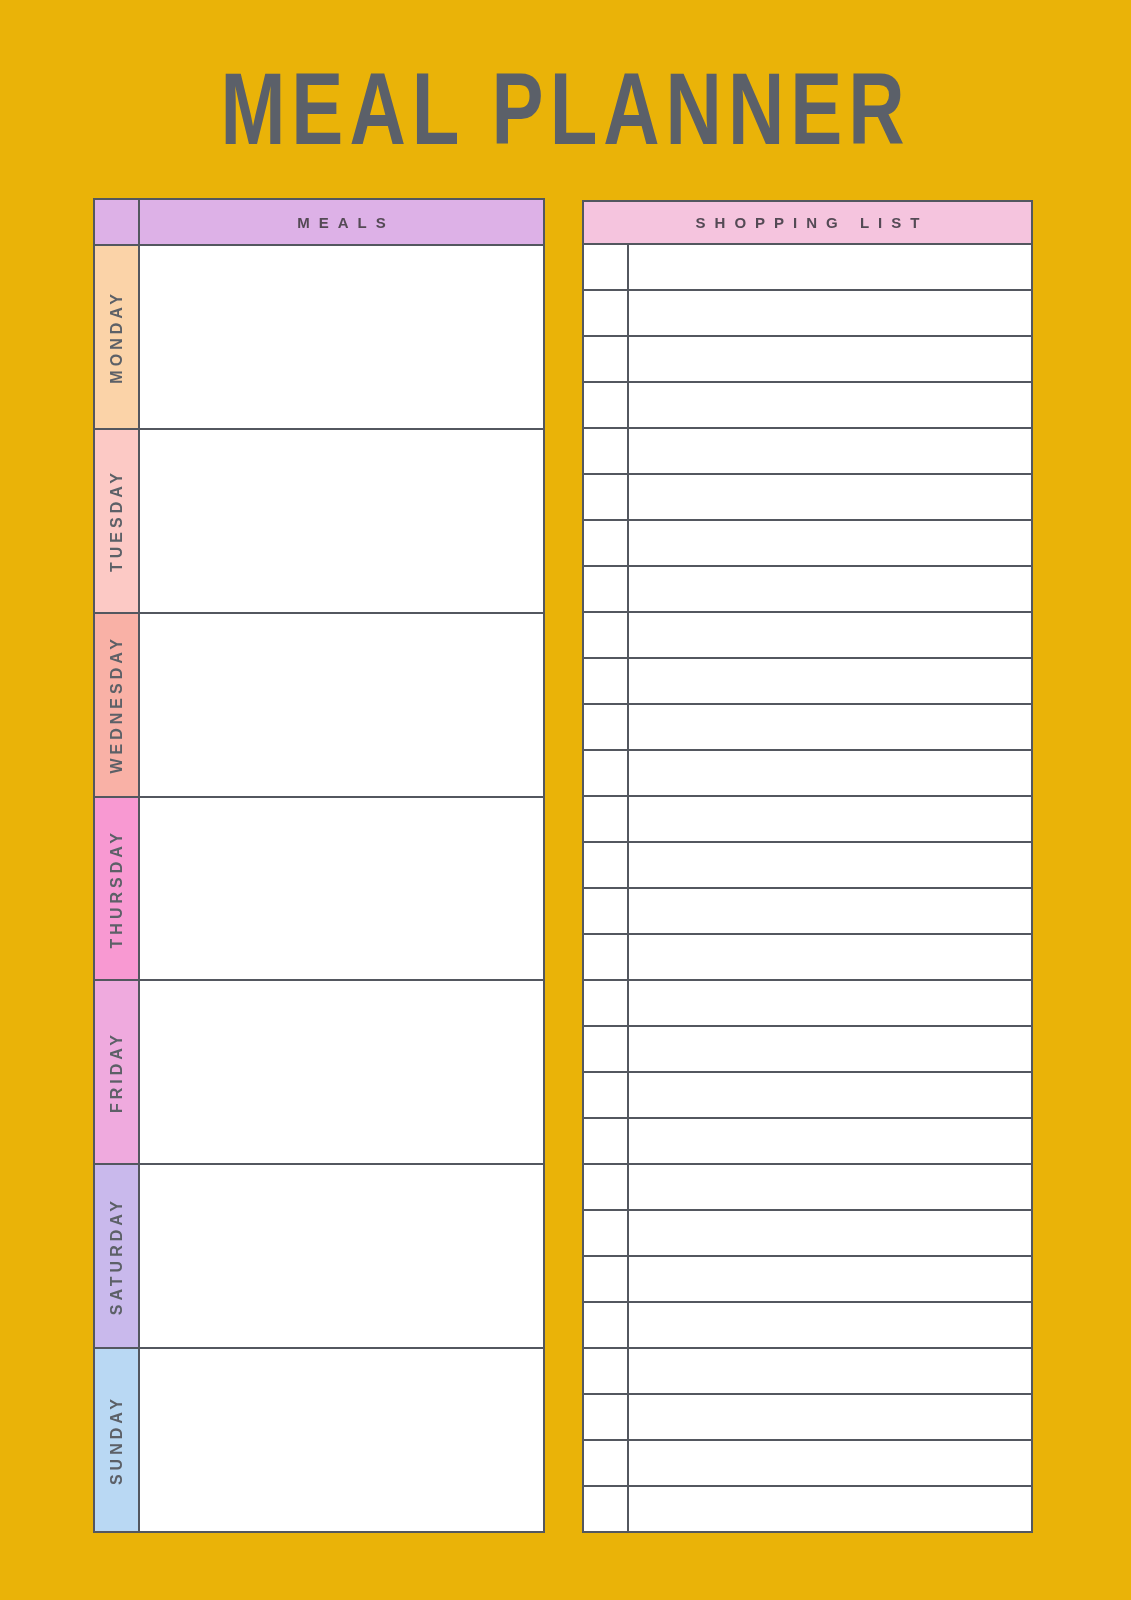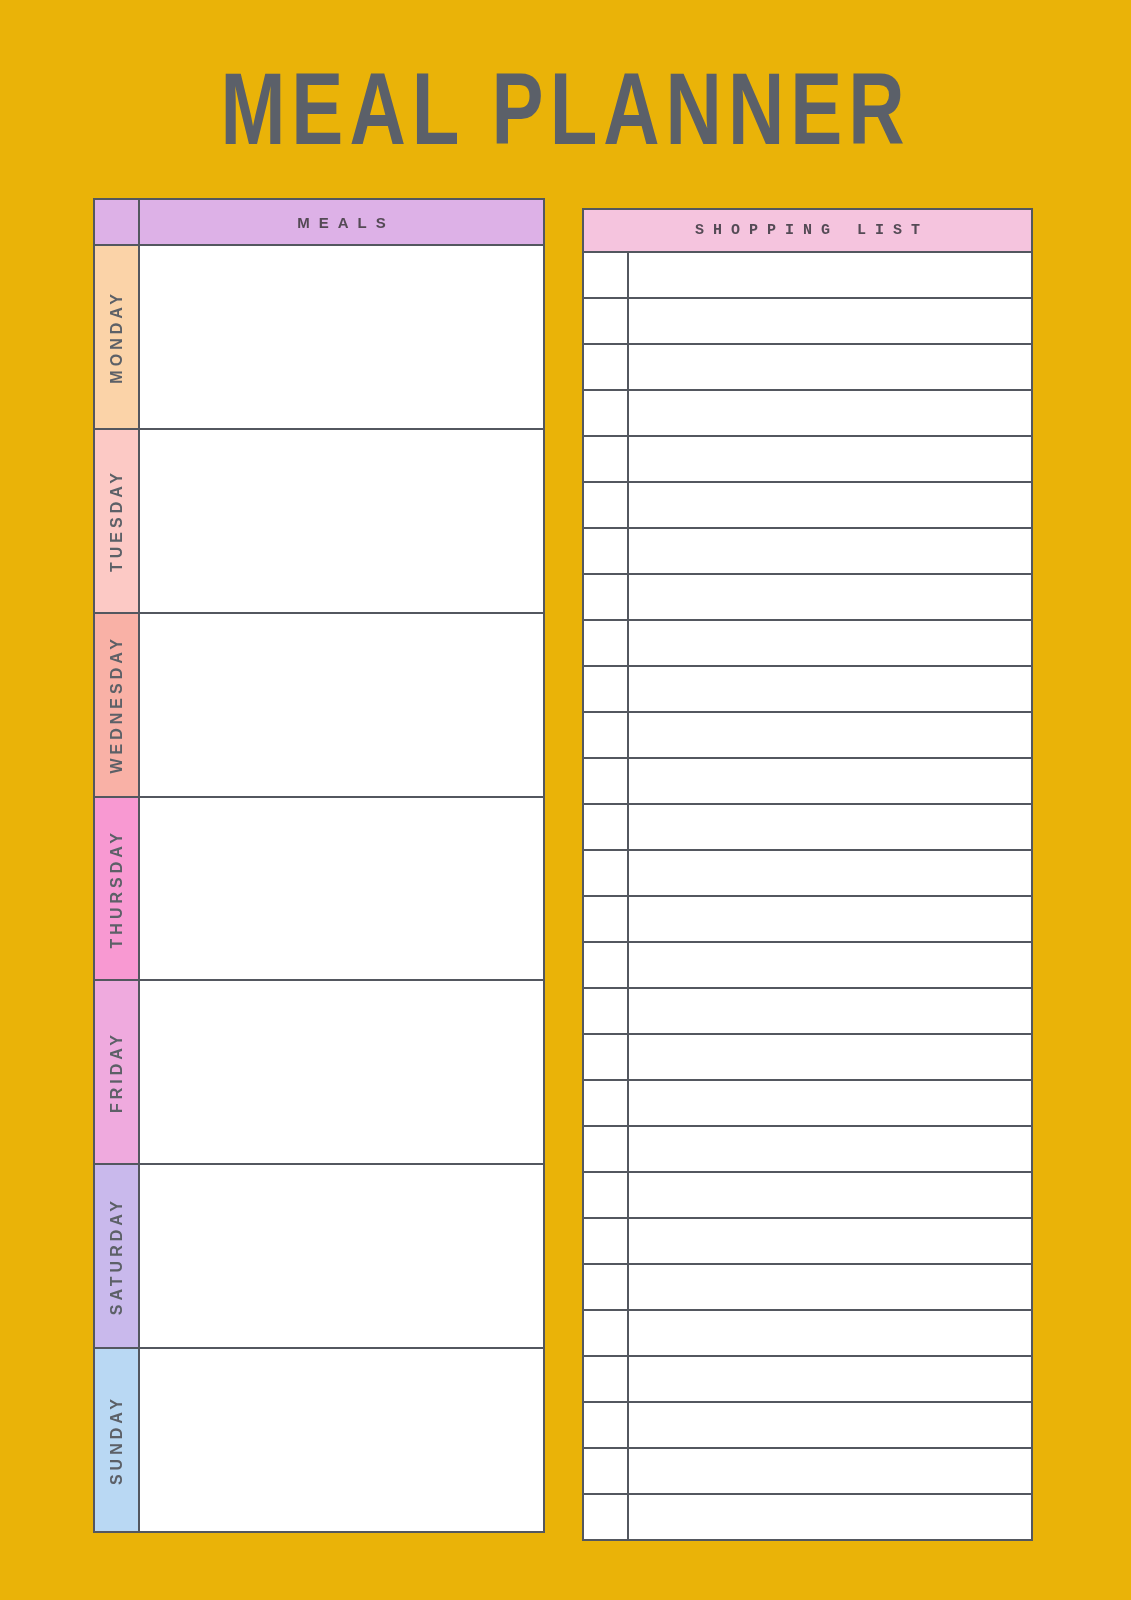--- a/index.html
+++ b/index.html
@@ -86,21 +86,21 @@
     transform: rotate(180deg);
     font-size: 16px;
     font-weight: 700;
     letter-spacing: 4px;
     color: var(--day_label_text, #5c6067);
     white-space: nowrap;
   }
   .meal-cell { flex: 1; background: #ffffff; }
 
   
-  .shopping-table { left: 582px; top: 208px; width: 451px; height: 1333px; font-family: Liberation Mono, monospace; }
+  .shopping-table { left: 582px; top: 200px; width: 451px; height: 1333px; }
 
   .st-header {
     height: 43px;
     flex: none;
     display: flex;
     align-items: center;
     justify-content: center;
     border-bottom: 2px solid var(--grid_line, #53575f);
     background: var(--shopping_header_bg, #f5c4de);
   }

